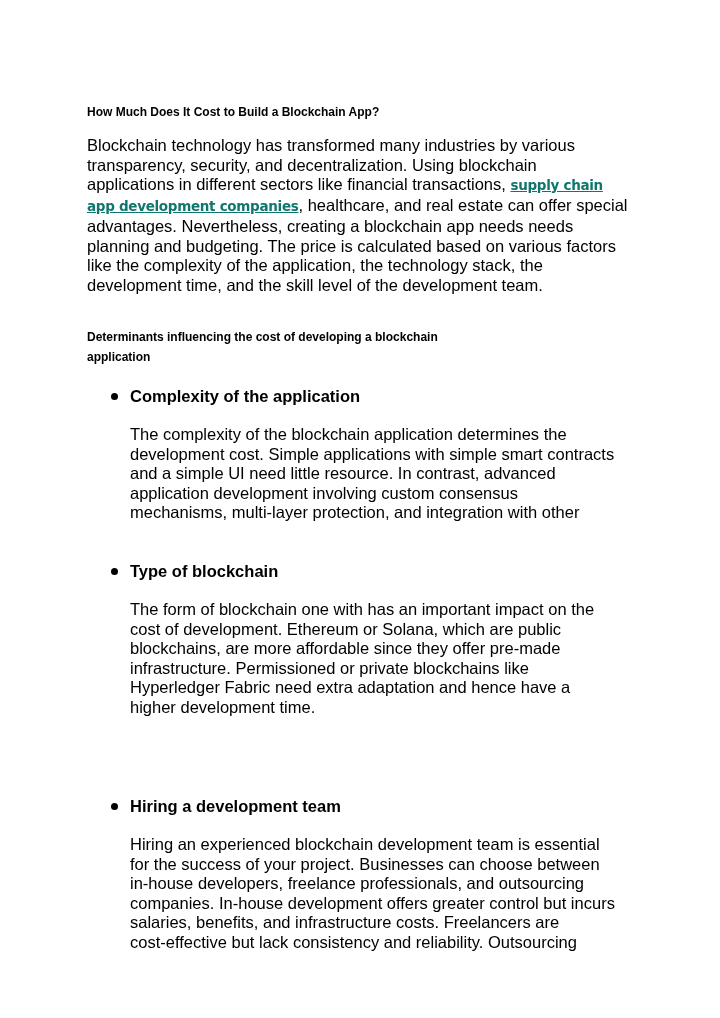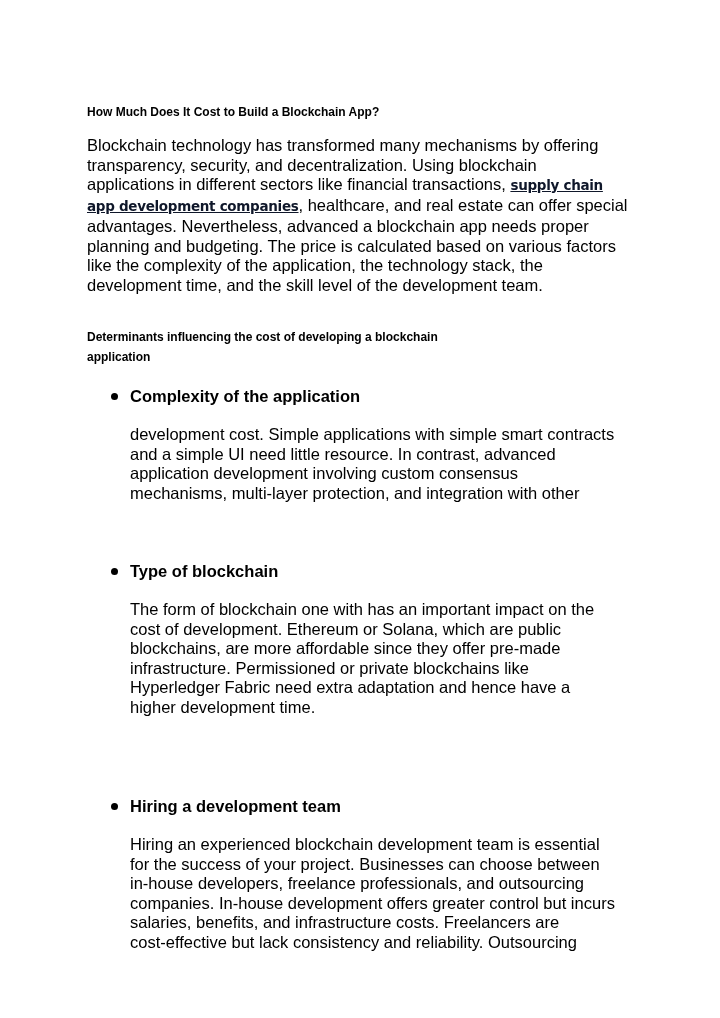--- a/index.html
+++ b/index.html
@@ -32,21 +32,21 @@
     }
     .intro {
       position: absolute;
       top: 136px;
       left: 0;
       width: 560px;
       font-size: 16.5px;
       line-height: 19.7px;
     }
     .intro a {
-      color: #0f172a;
+      color: #0f766e;
       font-weight: bold;
       text-decoration: underline;
       font-family: "DejaVu Sans", sans-serif;
       font-size: 13.5px;
       letter-spacing: -0.3px;
     }
     .section-heading {
       position: absolute;
       top: 327px;
       left: 0;
@@ -87,41 +87,42 @@
     .line { display: block; white-space: nowrap; }
   </style>
 </head>
 <body>
 
 <div class="page">
 
   <div class="title">How Much Does It Cost to Build a Blockchain App?</div>
 
   <div class="intro">
-    <span class="line">Blockchain technology has transformed many mechanisms by offering</span>
+    <span class="line">Blockchain technology has transformed many industries by various</span>
     <span class="line">transparency, security, and decentralization. Using blockchain</span>
     <span class="line"><span>applications in different sectors like financial transactions, </span><a href="#">supply chain</a></span>
     <span class="line"><a href="#">app development companies</a><span>, healthcare, and real estate can offer special</span></span>
-    <span class="line">advantages. Nevertheless, advanced a blockchain app needs proper</span>
+    <span class="line">advantages. Nevertheless, creating a blockchain app needs needs</span>
     <span class="line">planning and budgeting. The price is calculated based on various factors</span>
     <span class="line">like the complexity of the application, the technology stack, the</span>
     <span class="line">development time, and the skill level of the development team.</span>
   </div>
 
   <div class="section-heading">
     <span class="line">Determinants influencing the cost of developing a blockchain</span>
     <span class="line">application</span>
   </div>
 
   <div class="bullet" style="top:386px;">
     <div class="bullet-head">
       <span class="bullet-dot"></span>
       <span>Complexity of the application</span>
     </div>
     <div class="bullet-body">
+      <span class="line">The complexity of the blockchain application determines the</span>
       <span class="line">development cost. Simple applications with simple smart contracts</span>
       <span class="line">and a simple UI need little resource. In contrast, advanced</span>
       <span class="line">application development involving custom consensus</span>
       <span class="line">mechanisms, multi-layer protection, and integration with other</span>
     </div>
   </div>
 
   <div class="bullet" style="top:561px;">
     <div class="bullet-head">
       <span class="bullet-dot"></span>

